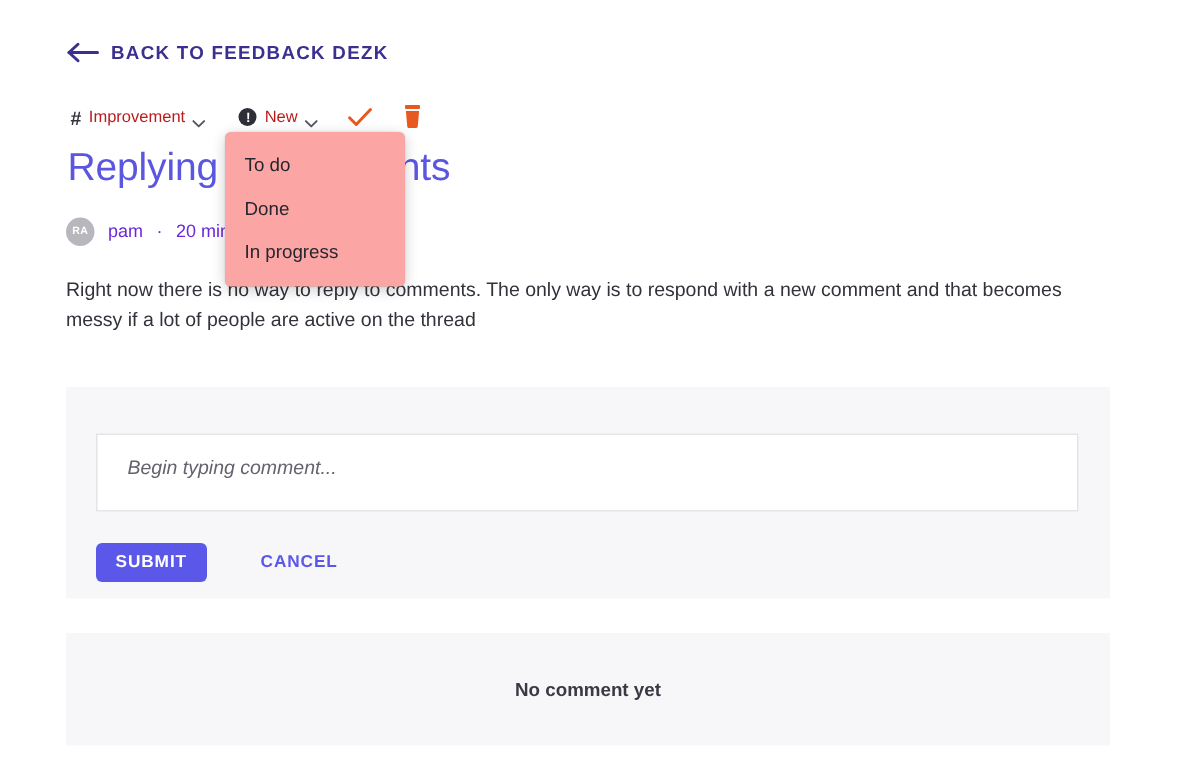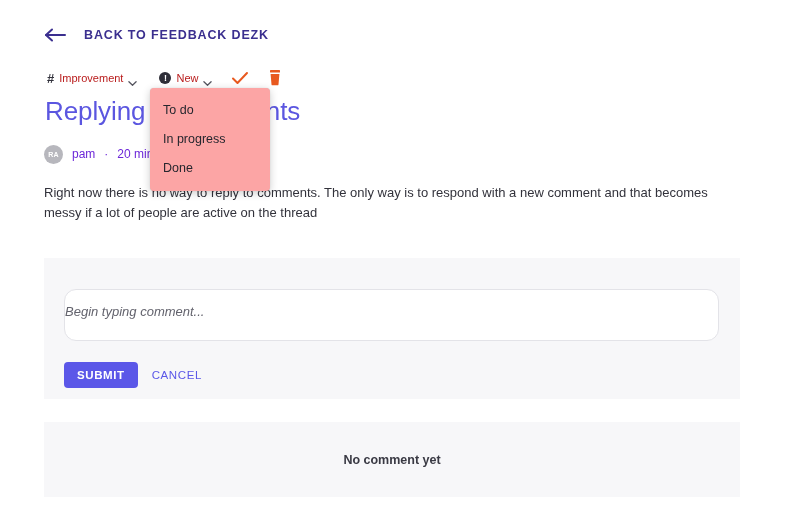--- a/index.html
+++ b/index.html
@@ -16,21 +16,21 @@
     overflow: hidden;
   }
 
   
   .back-link {
     position: absolute;
     left: 44px;
     top: 28px;
     display: flex;
     align-items: center;
-    gap: 18px;
+    gap: 8px;
     text-decoration: none;
     cursor: pointer;
   }
   .back-arrow {
     display: block;
     width: 22px;
     height: 14px;
   }
   .back-label {
     font-size: 12.5px;
@@ -201,63 +201,63 @@
     justify-content: center;
   }
   .comment-box {
     position: absolute;
     left: 20px;
     top: 31px;
     width: 655px;
     height: 52px;
     background: #ffffff;
     border: 1px solid #e3e3e8;
-    border-radius: 12px;
+    border-radius: 0;
     box-sizing: border-box;
-    padding: 14px 0;
+    padding: 14px 20px;
     font-family: "Liberation Sans", sans-serif;
     font-size: 13px;
     color: #32323b;
     resize: none;
     outline: none;
   }
   .comment-box::placeholder {
     color: #63636d;
     font-style: italic;
   }
   .form-actions {
     position: absolute;
     left: 20px;
     top: 104px;
     display: flex;
     align-items: center;
-    gap: 14px;
   }
   .submit-btn {
     background: #5B57E8;
     color: #ffffff;
     border: none;
     border-radius: 4px;
     font-family: "Liberation Sans", sans-serif;
     font-size: 11.5px;
     font-weight: bold;
     letter-spacing: 0.6px;
     padding: 7px 13px;
     cursor: pointer;
   }
   .cancel-btn {
     background: none;
     border: none;
     color: #5B57E8;
     font-family: "Liberation Sans", sans-serif;
     font-size: 11.5px;
-    font-weight: normal;
+    font-weight: bold;
     letter-spacing: 0.6px;
     cursor: pointer;
     padding: 0;
+    margin-left: 36px;
   }
   .empty-note {
     font-size: 12.5px;
     font-weight: bold;
     color: #3a3a44;
   }
 </style>
 </head>
 <body>
 
@@ -302,22 +302,22 @@
   <button class="icon-btn trash-btn">
     <svg width="16" height="18" viewBox="0 0 16 18" fill="none" aria-hidden="true">
       <rect x="3" y="1" width="10" height="2.6" rx="0.6" fill="#E8591F"></rect>
       <path d="M3.6 5h8.8l-0.9 10.4a1 1 0 0 1-1 .9H5.5a1 1 0 0 1-1-.9L3.6 5z" fill="#E8591F"></path>
     </svg>
   </button>
 </div>
 
 <div class="dropdown">
   <div class="dropdown-item">To do</div>
+  <div class="dropdown-item">Done</div>
   <div class="dropdown-item">In progress</div>
-  <div class="dropdown-item">Done</div>
 </div>
 
 <h1 class="post-title">Replying to comments</h1>
 
 <div class="byline">
   <span class="avatar">RA</span>
   <span class="byline-text">pam</span>
   <span class="byline-text">·</span>
   <span class="byline-text">20 minutes ago</span>
   <span class="comment-count">

